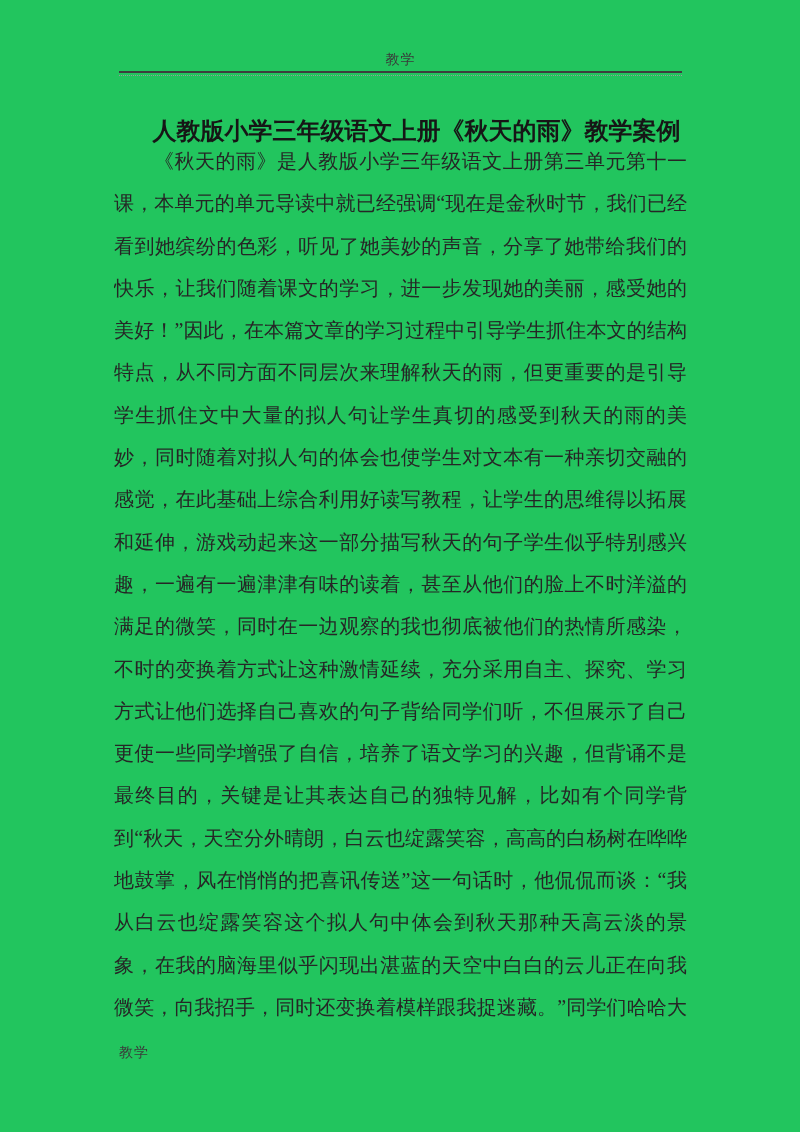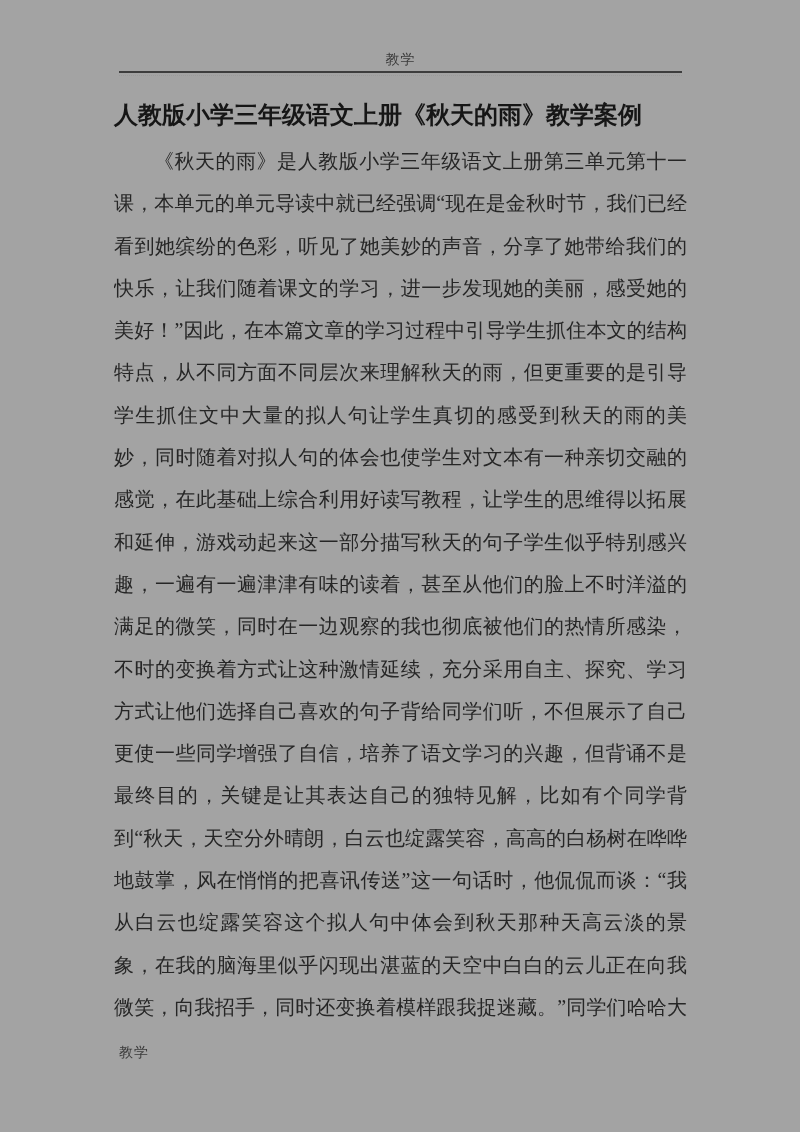--- a/index.html
+++ b/index.html
@@ -10,21 +10,21 @@
   body {
     width: 800px;
     height: 1132px;
     position: relative;
     font-family: "Liberation Serif", "DejaVu Serif", serif;
     overflow: hidden;
   }
   .page {
     position: absolute;
     inset: 0;
-    background: #a3a3a3;
+    background: #22c55e;
   }
   .header {
     position: absolute;
     top: 52px;
     left: 119px;
     width: 563px;
   }
   .header-text {
     text-align: center;
     font-size: 14px;
@@ -36,22 +36,22 @@
     margin-top: 3px;
     height: 2px;
     border-top: 2px solid #3d3d3d;
     border-bottom: 1px dotted #9a9a9a;
   }
   .doc-title {
     position: absolute;
     top: 99px;
     left: 114px;
     width: 573px;
-    margin: 0;
-    text-align: left;
+    margin: 16px;
+    text-align: center;
     font-size: 24px;
     font-weight: bold;
     color: #161616;
   }
   .content {
     position: absolute;
     top: 140px;
     left: 114px;
     width: 573px;
     height: 892px;

